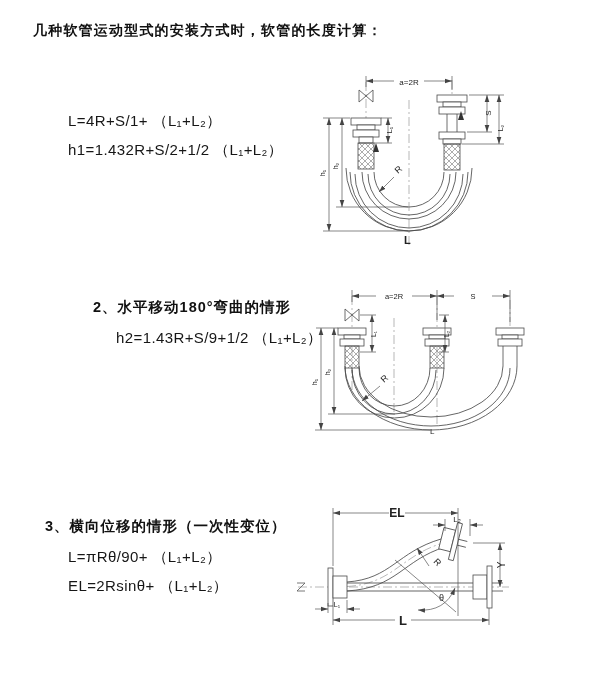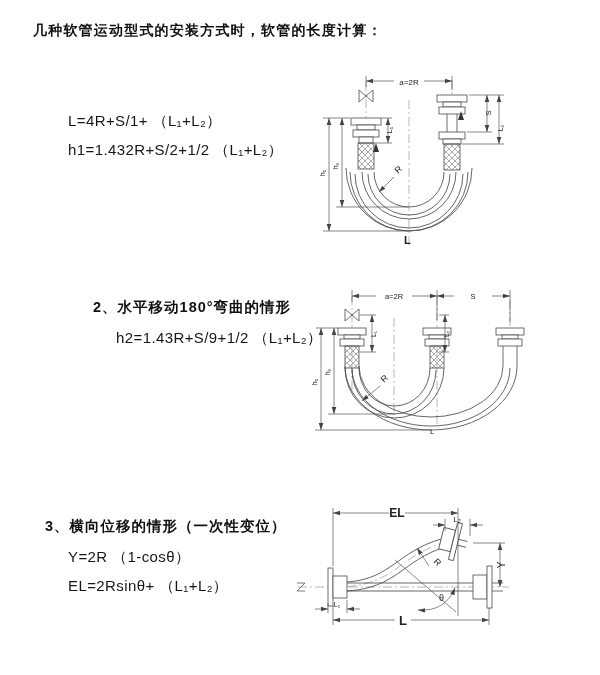--- a/index.html
+++ b/index.html
@@ -36,21 +36,21 @@
   <div class="f">h1=1.432R+S/2+1/2 （L₁+L₂）</div>
 </div>
 
 <div class="sec" id="sec2">
   <div class="h">2、水平移动180°弯曲的情形</div>
   <div class="f">h2=1.43R+S/9+1/2 （L₁+L₂）</div>
 </div>
 
 <div class="sec" id="sec3">
   <div class="h">3、横向位移的情形（一次性变位）</div>
-  <div class="f">Y=2R （1-cosθ）</div>
+  <div class="f">L=πRθ/90+ （L₁+L₂）</div>
   <div class="f">EL=2Rsinθ+ （L₁+L₂）</div>
 </div>
 
 <svg class="dia" id="d1" width="290" height="200" viewBox="0 0 290 200">
   <defs>
     <pattern id="bp1" width="6" height="6" patternUnits="userSpaceOnUse">
       <path d="M0,6 L6,0 M0,0 L6,6" stroke="#8a8a8a" stroke-width="0.7"></path>
     </pattern>
     <marker id="d1e" markerWidth="8" markerHeight="6" refX="7" refY="3" orient="auto" markerUnits="userSpaceOnUse">
       <path d="M0,0.7 L7,3 L0,5.3 Z" fill="#444"></path>

